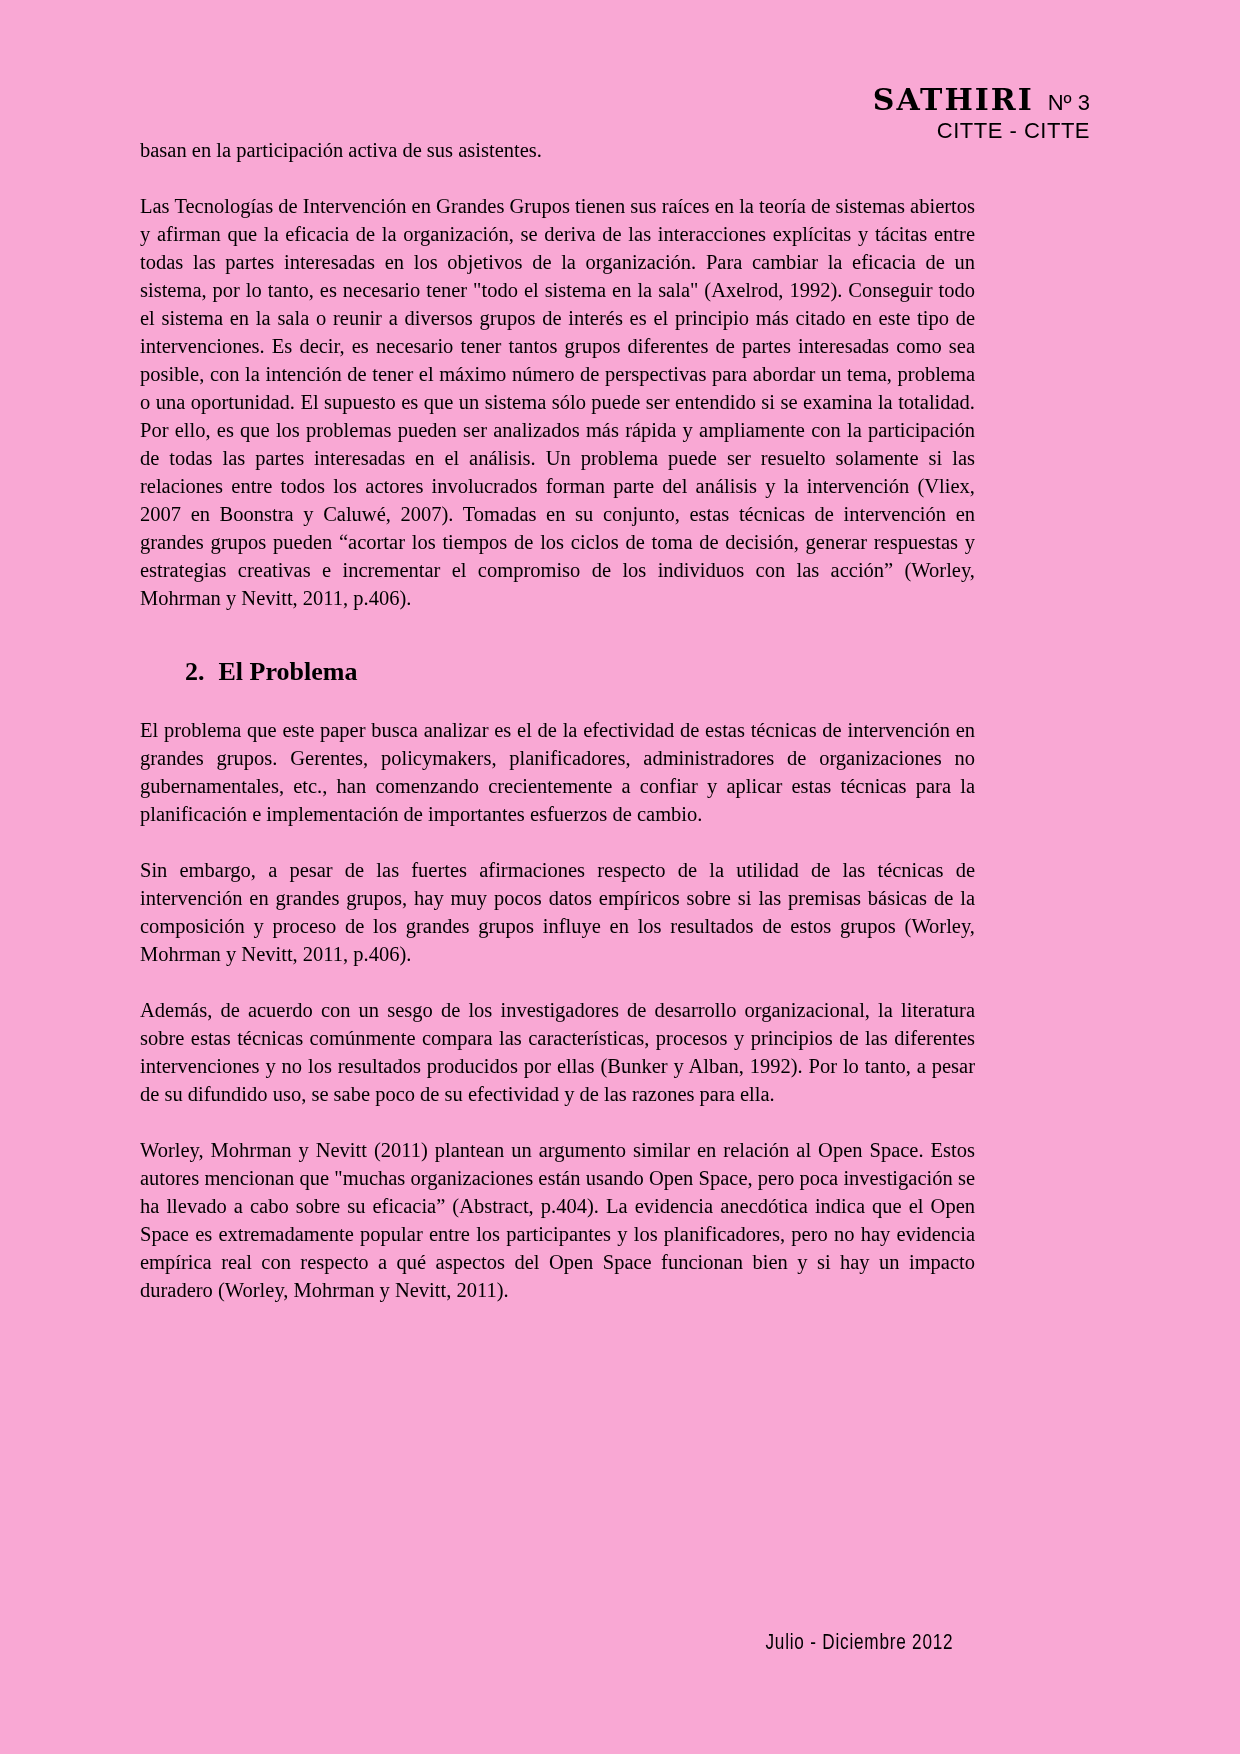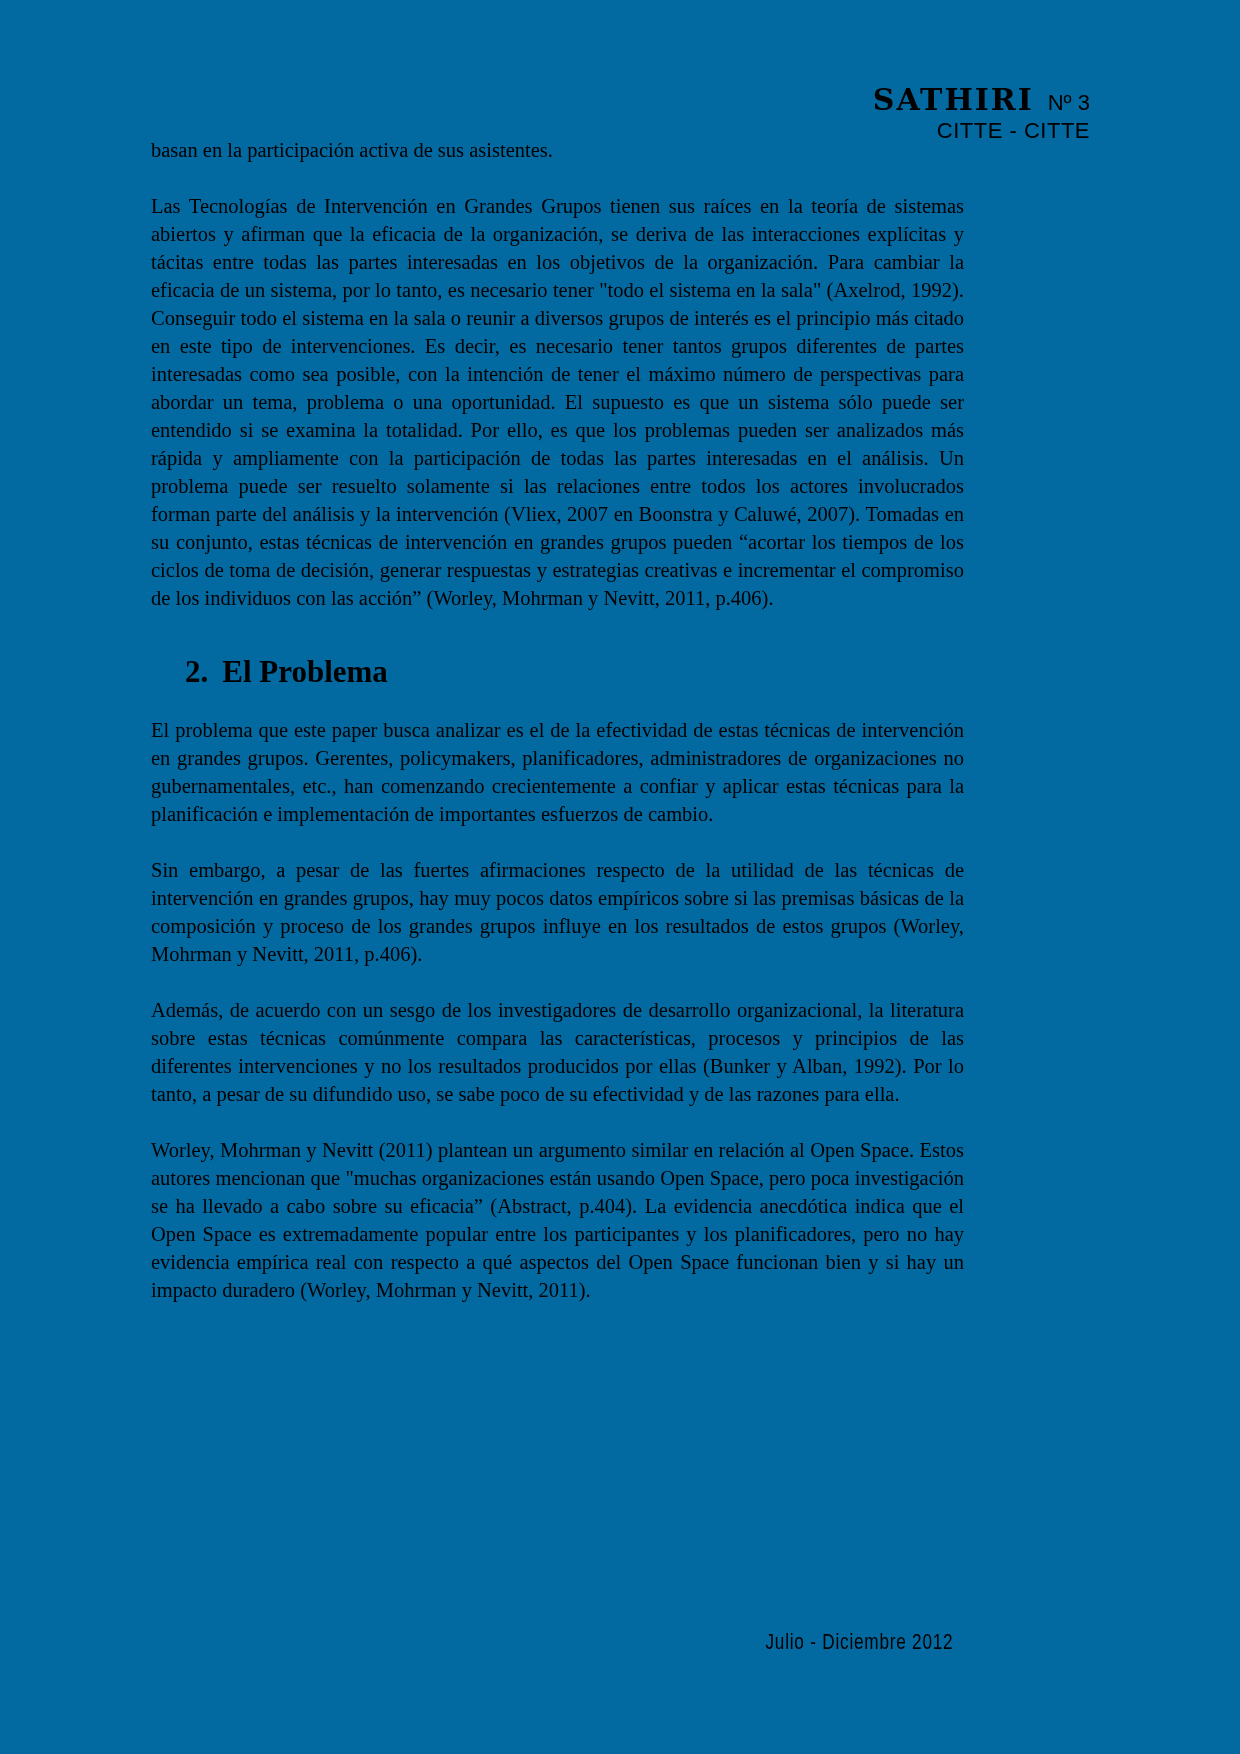--- a/index.html
+++ b/index.html
@@ -1,21 +1,21 @@
 <!DOCTYPE html>
 <html lang="es"><head>
 <meta charset="utf-8">
 <style>
   html,body { margin:0; padding:0; }
   body { background:#e8e8e8; }
   .page {
     position:relative;
     width:1240px; height:1754px;
     margin:0 auto;
-    background:#0369a1;
+    background:#f9a8d4;
     color:#000000;
     font-family:"Liberation Serif","DejaVu Serif",serif;
     overflow:hidden;
   }
   
   .page-header {
     position:absolute; top:82px; right:150px;
     text-align:right; white-space:nowrap;
   }
   .journal-title {
@@ -30,24 +30,24 @@
   }
   .institution {
     font-family:"Liberation Sans","DejaVu Sans",sans-serif;
     font-size:22px; margin-top:1px; letter-spacing:0.5px;
   }
   
   .doc-body {
     position:absolute; top:136px; left:135px; width:845px;
     font-size:20.5px; line-height:28px; text-align:justify;
   }
-  .doc-body p { margin:28px 16px; }
+  .doc-body p { margin:28px 5px; }
   .doc-body p:first-child { margin-top:0; }
   .section-heading {
-    font-size:31px; font-weight:bold; text-align:left;
+    font-size:26px; font-weight:bold; text-align:left;
     margin:46px 0 30px 50px; line-height:28px;
   }
   .section-heading .heading-number { margin-right:14px; }
   
   .page-footer {
     position:absolute; top:1629px; left:135px; width:845px;
     text-align:right;
   }
   .footer-text {
     display:inline-block;

